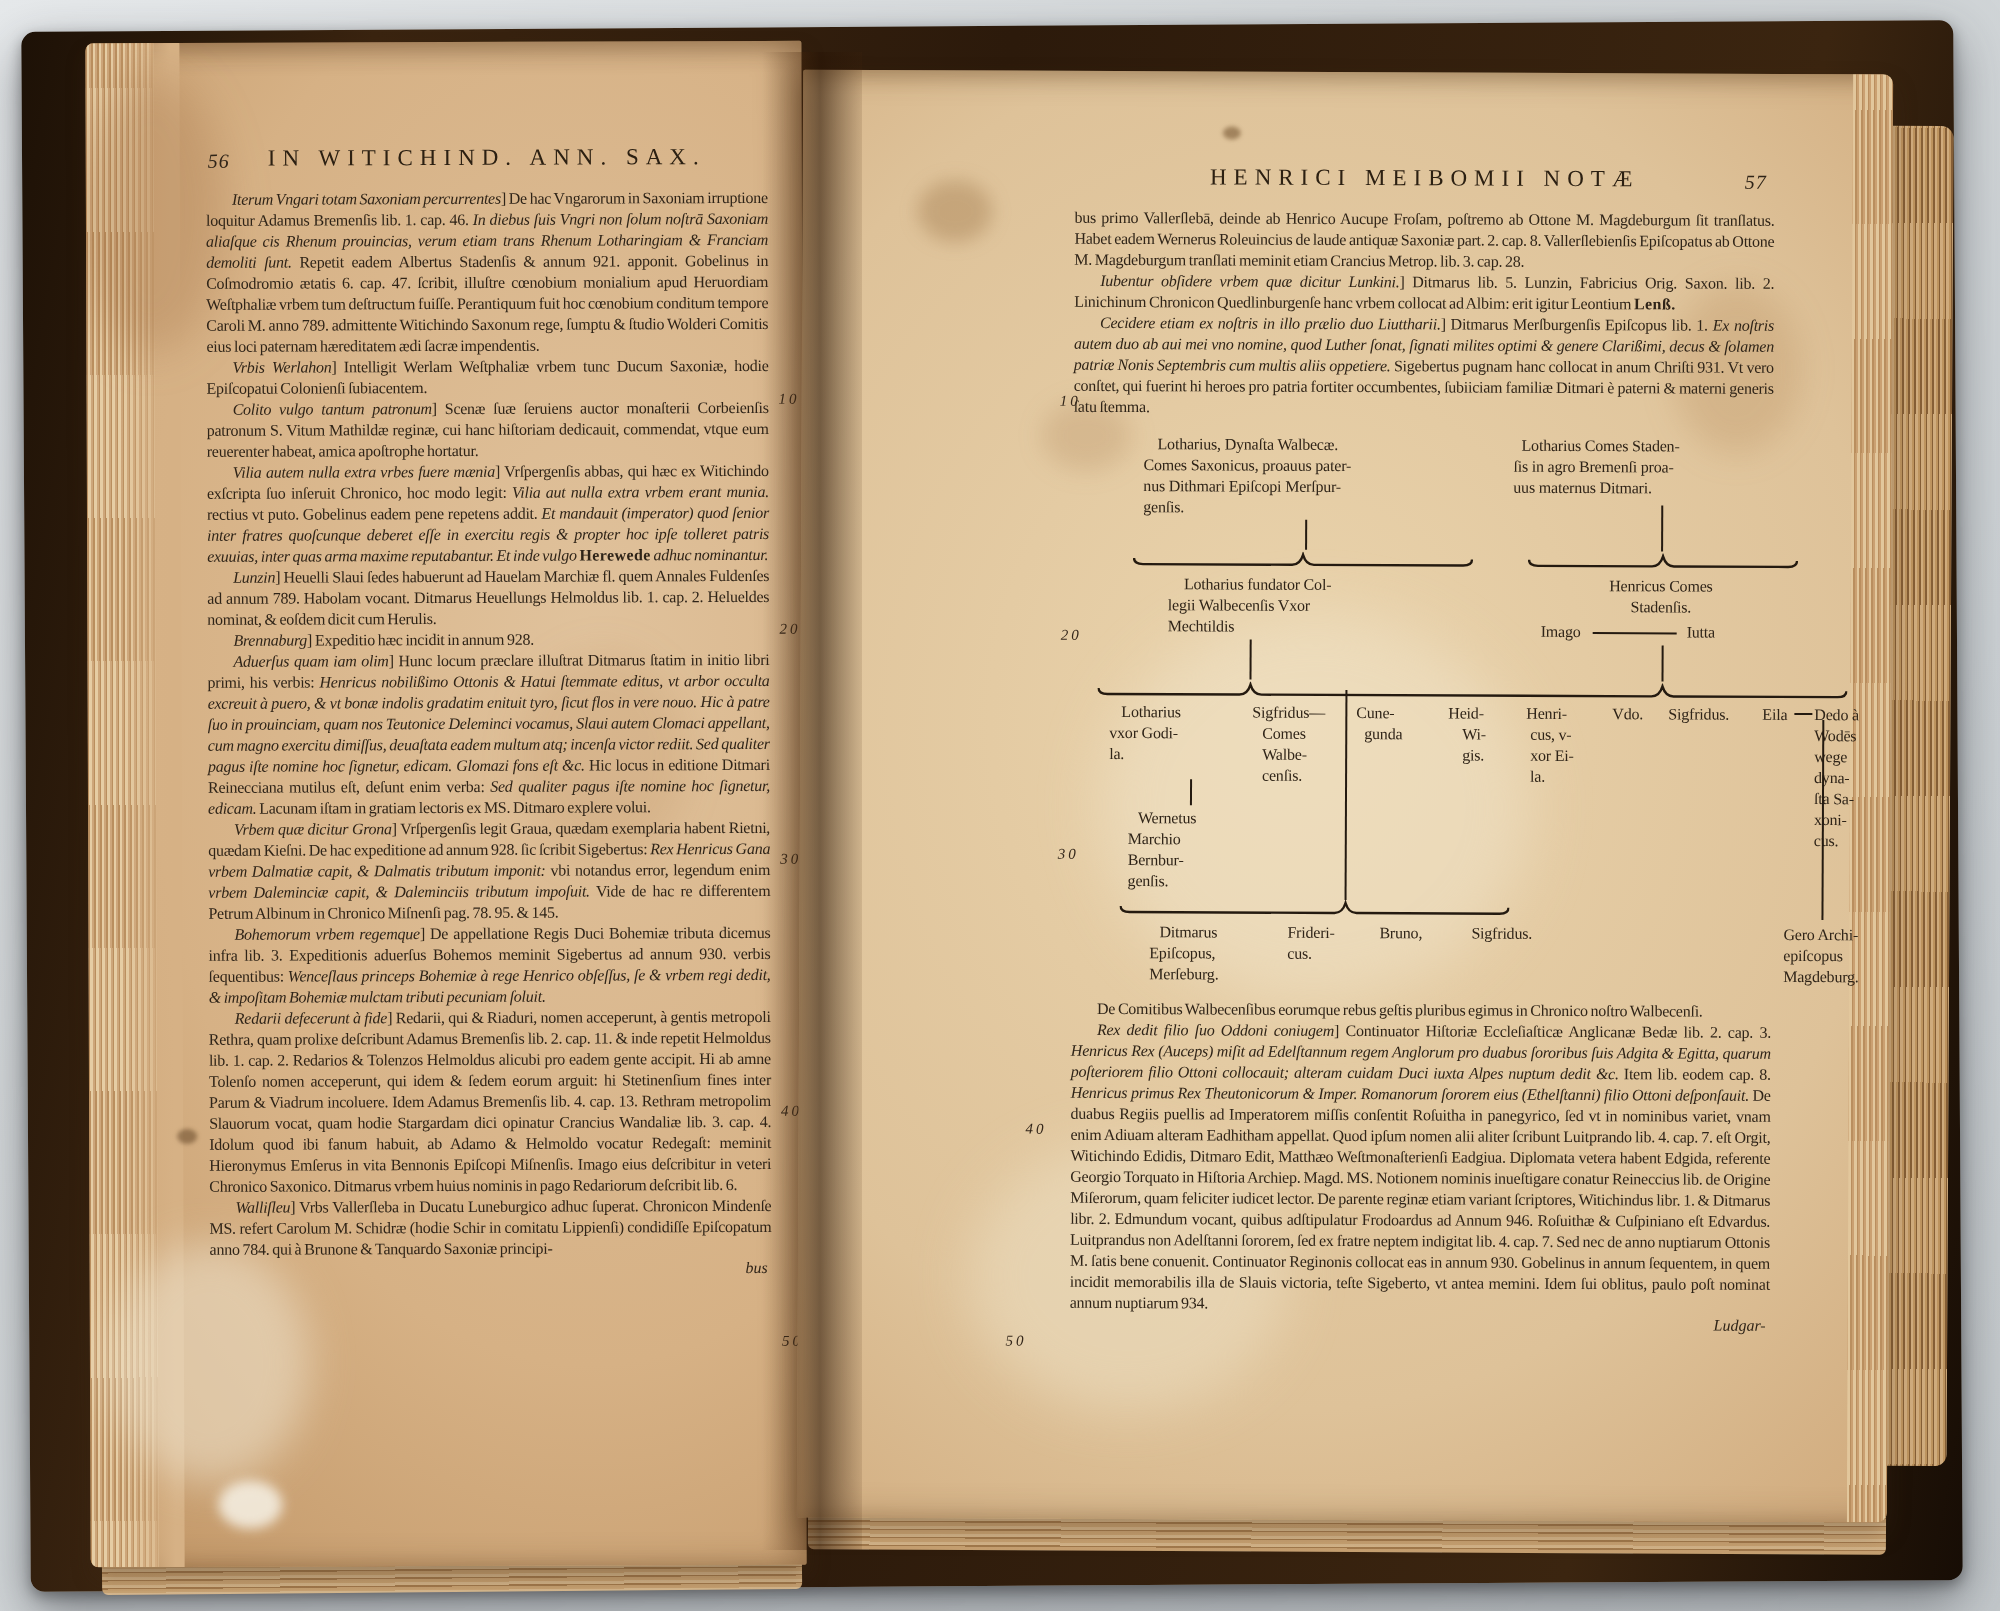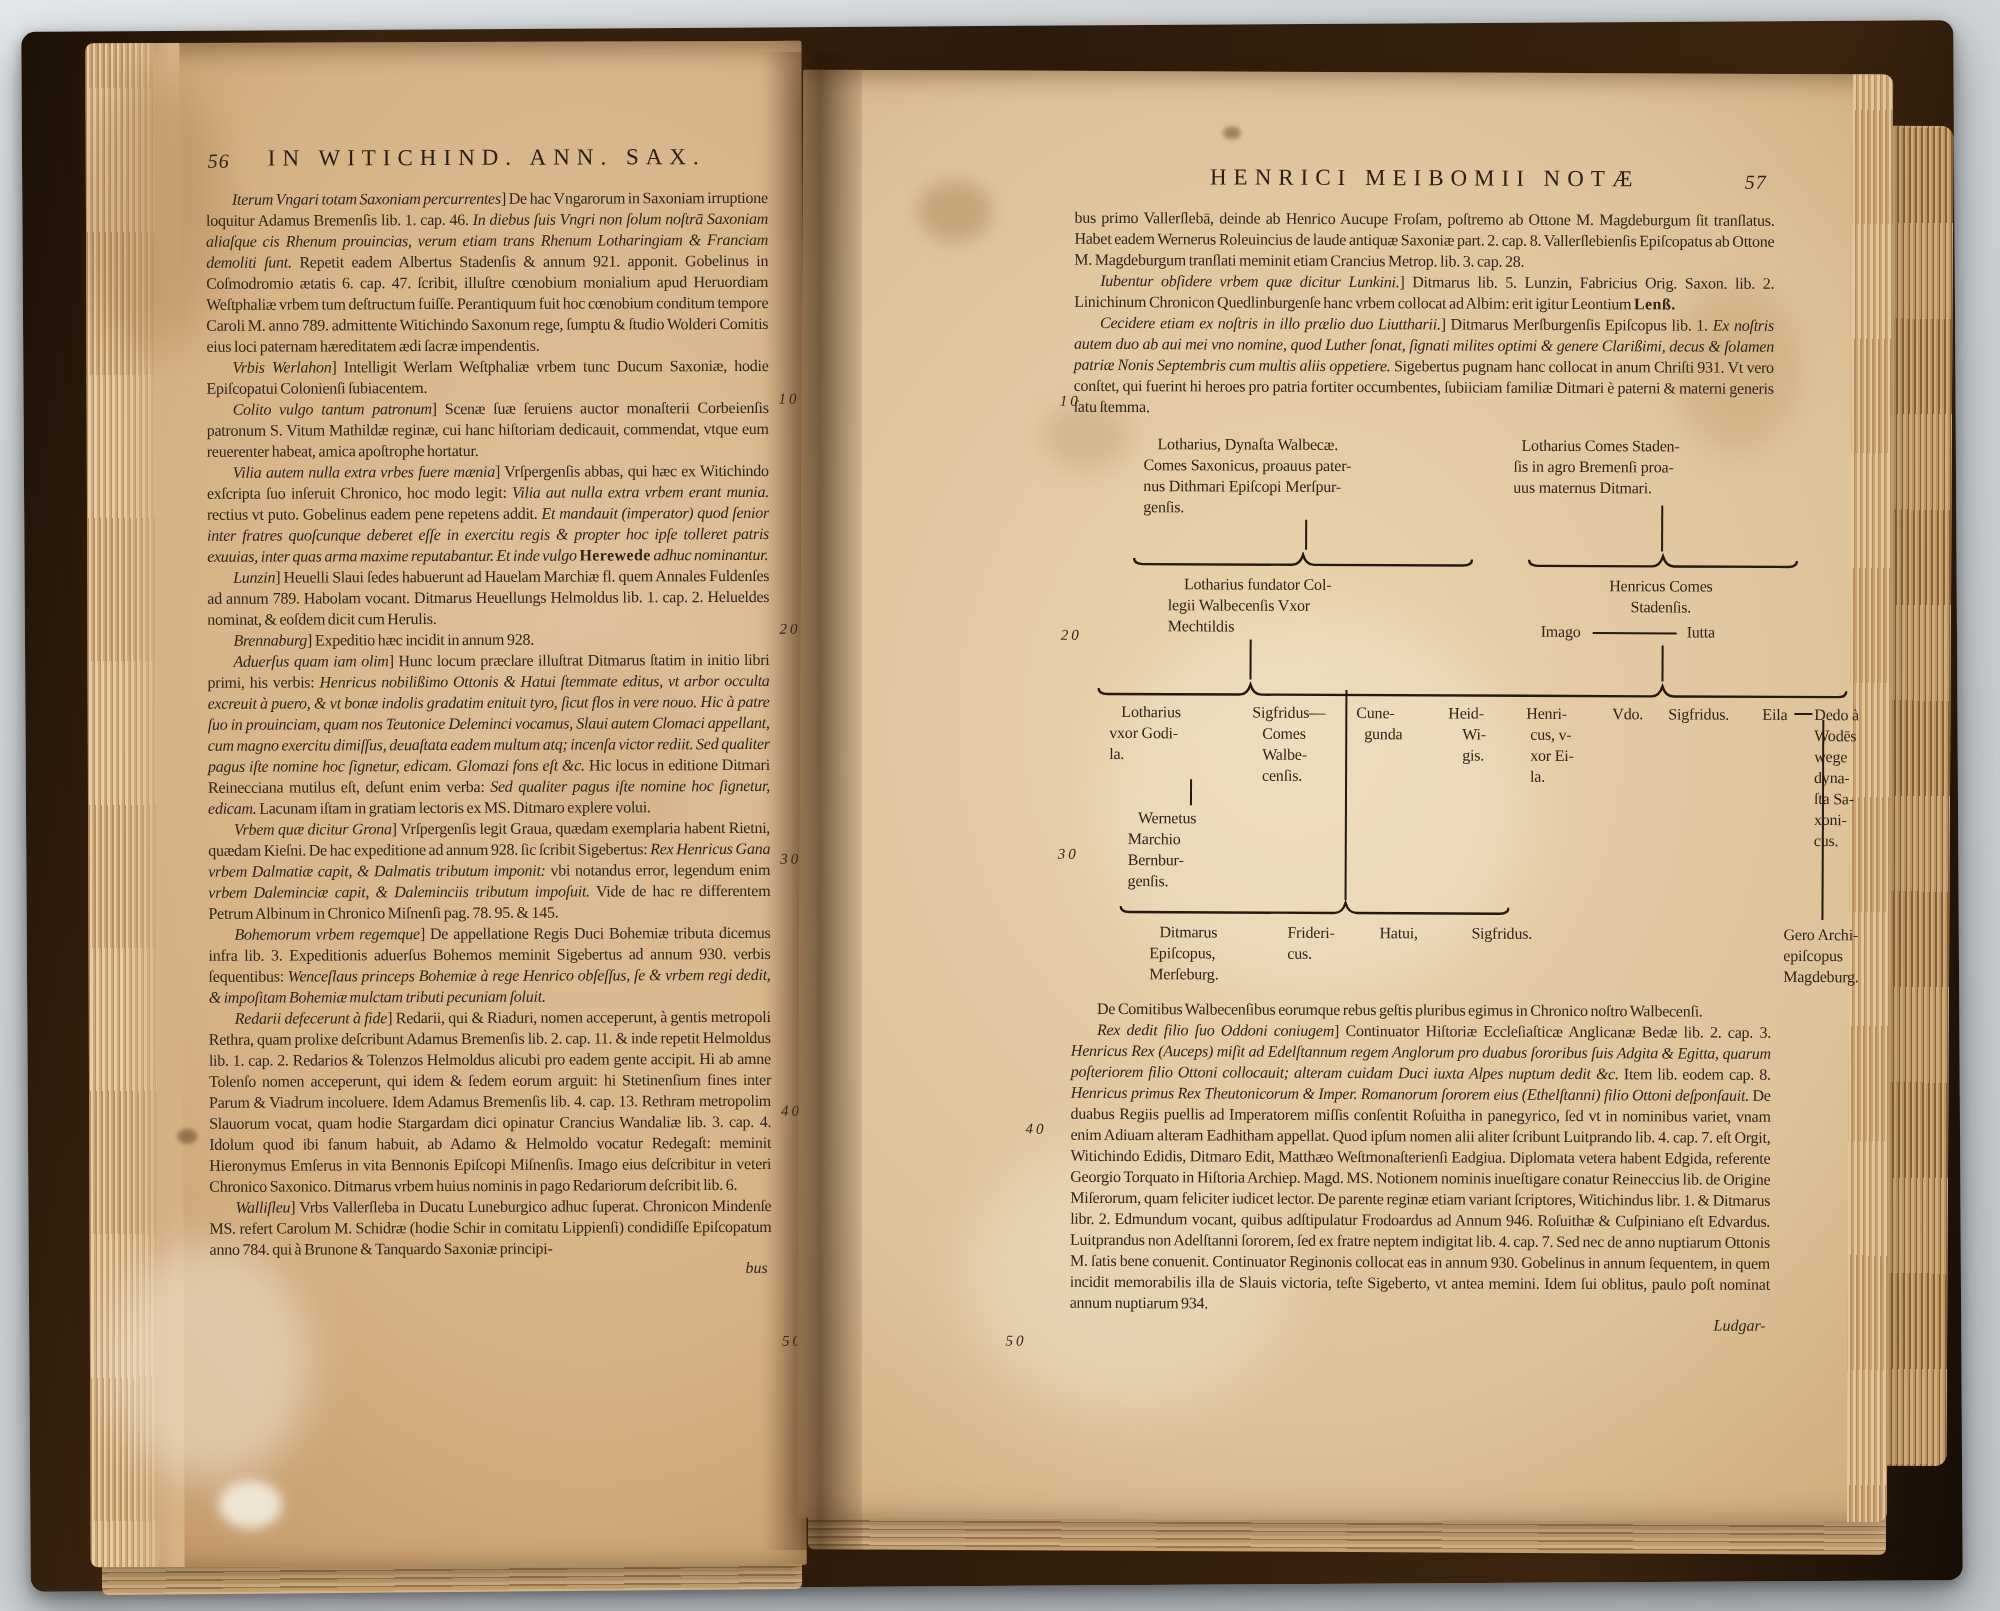--- a/index.html
+++ b/index.html
@@ -203,21 +203,21 @@
         <div class="sn" id="cc9">Dedo à<br>Wodēs<br>wege<br>dyna-<br>ſta Sa-<br>xoni-<br>cus.</div>
         <div class="vln" id="v-mid"></div>
         <div class="vln" id="v-rt"></div>
         <div class="vln" id="v-w"></div>
         <div class="sn" id="sn-wn">Wernetus<br>Marchio<br>Bernbur-<br>genſis.</div>
         <svg class="brace" id="br-bot" width="390" height="16">
           <path d="M1,7 Q1,13 10,13 L215,13 Q223,13 226,3 Q229,13 237,13 L380,13 Q389,13 389,7" fill="none" stroke="#241a10" stroke-width="2.4"></path>
         </svg>
         <div class="sn" id="gb1">Ditmarus<br>Epiſcopus,<br>Merſeburg.</div>
         <div class="sn" id="gb2">Frideri-<br>cus.</div>
-        <div class="sn" id="gb3">Hatui,</div>
+        <div class="sn" id="gb3">Bruno,</div>
         <div class="sn" id="gb4">Sigfridus.</div>
         <div class="sn" id="sn-ge">Gero Archi-<br>epiſcopus<br>Magdeburg.</div>
       </div>
 
       <div class="bdy rp-body2 longs">
           <p class="par"><span class="ro">De Comitibus Walbecenſibus eorumque rebus geſtis pluribus egimus in Chronico noſtro Walbecenſi.</span></p>
           <p class="par"><span class="it">Rex dedit filio ſuo Oddoni coniugem</span><span class="ro">] Continuator Hiſtoriæ Eccleſiaſticæ Anglicanæ Bedæ lib. 2. cap. 3. </span><span class="it">Henricus Rex (Auceps) miſit ad Edelſtannum regem Anglorum pro duabus ſororibus ſuis Adgita &amp; Egitta, quarum poſteriorem filio Ottoni collocauit; alteram cuidam Duci iuxta Alpes nuptum dedit &amp;c.</span><span class="ro"> Item lib. eodem cap. 8. </span><span class="it">Henricus primus Rex Theutonicorum &amp; Imper. Romanorum ſororem eius (Ethelſtanni) filio Ottoni deſponſauit.</span><span class="ro"> De duabus Regiis puellis ad Imperatorem miſſis conſentit Roſuitha in panegyrico, ſed vt in nominibus variet, vnam enim Adiuam alteram Eadhitham appellat. Quod ipſum nomen alii aliter ſcribunt Luitprando lib. 4. cap. 7. eſt Orgit, Witichindo Edidis, Ditmaro Edit, Matthæo Weſtmonaſterienſi Eadgiua. Diplomata vetera habent Edgida, referente Georgio Torquato in Hiſtoria Archiep. Magd. MS. Notionem nominis inueſtigare conatur Reineccius lib. de Origine Miſerorum, quam feliciter iudicet lector. De parente reginæ etiam variant ſcriptores, Witichindus libr. 1. &amp; Ditmarus libr. 2. Edmundum vocant, quibus adſtipulatur Frodoardus ad Annum 946. Roſuithæ &amp; Cuſpiniano eſt Edvardus. Luitprandus non Adelſtanni ſororem, ſed ex fratre neptem indigitat lib. 4. cap. 7. Sed nec de anno nuptiarum Ottonis M. ſatis bene conuenit. Continuator Reginonis collocat eas in annum 930. Gobelinus in annum ſequentem, in quem incidit memorabilis illa de Slauis victoria, teſte Sigeberto, vt antea memini. Idem ſui oblitus, paulo poſt nominat annum nuptiarum 934.</span></p>
         </div>
       <div class="catch">Ludgar-</div>
       <div class="rp-mn">

